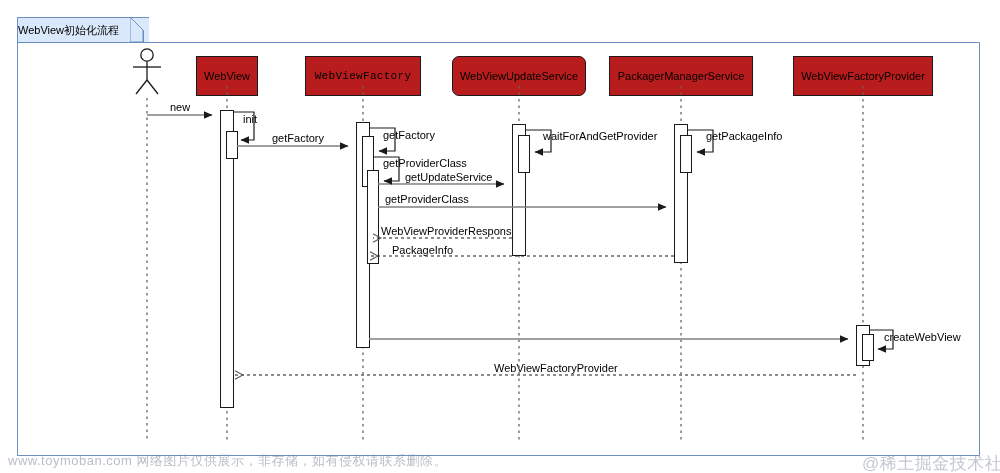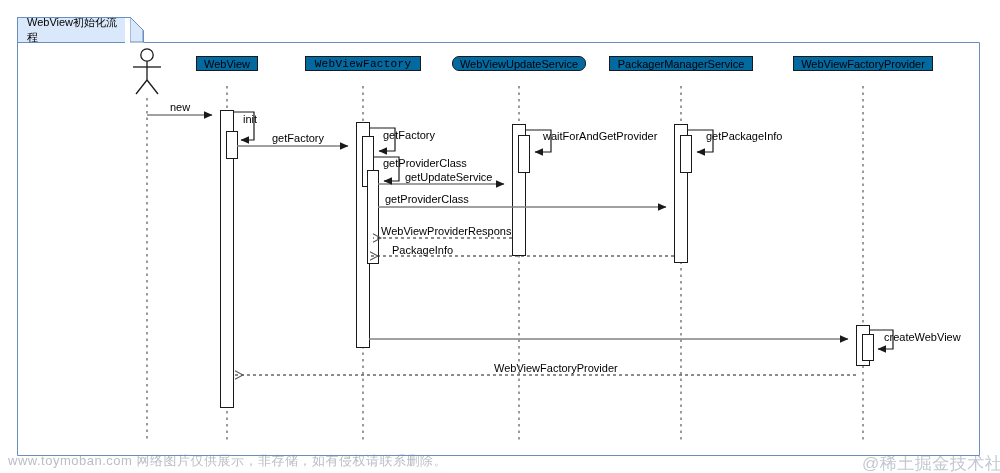--- a/index.html
+++ b/index.html
@@ -48,52 +48,51 @@
     line-height: 12px;
   }
   .lbl-mono {
     font-family: "Liberation Mono", monospace;
     letter-spacing: 0.3px;
   }
   .frame-title {
     position: absolute;
     left: 17px;
     top: 17px;
-    width: 108px;
+    width: 132px;
     height: 26px;
     background: #dae8fc;
     border: 1px solid #6c8ebf;
     border-right: none;
     box-sizing: border-box;
     font-size: 11px;
     color: #000;
     display: flex;
     align-items: center;
-    padding-left: 9px;
   }
   .frame-title-corner {
     position: absolute;
     left: 130px;
     top: 17px;
     width: 14px;
     height: 26px;
     overflow: hidden;
   }
   .frame-title-corner svg { display: block; }
   .hdr {
     position: absolute;
     border: 1px solid #1a1a1a;
-    background: #0369a1;
+    background: #b91c1c;
     box-sizing: border-box;
     display: flex;
     align-items: center;
     justify-content: center;
     font-size: 11px;
     color: #000;
-    height: 15px;
+    height: 40px;
   }
 </style>
 </head>
 <body>
 
 <div class="frame-title">WebView初始化流程</div>
 <div class="frame-title-corner">
   <svg width="14" height="26" viewBox="0 0 14 26">
     <path d="M 0 0 L 13 13 L 13 25 L 0 25 Z" fill="#dae8fc" stroke="#6c8ebf" stroke-width="1"></path>
   </svg>

